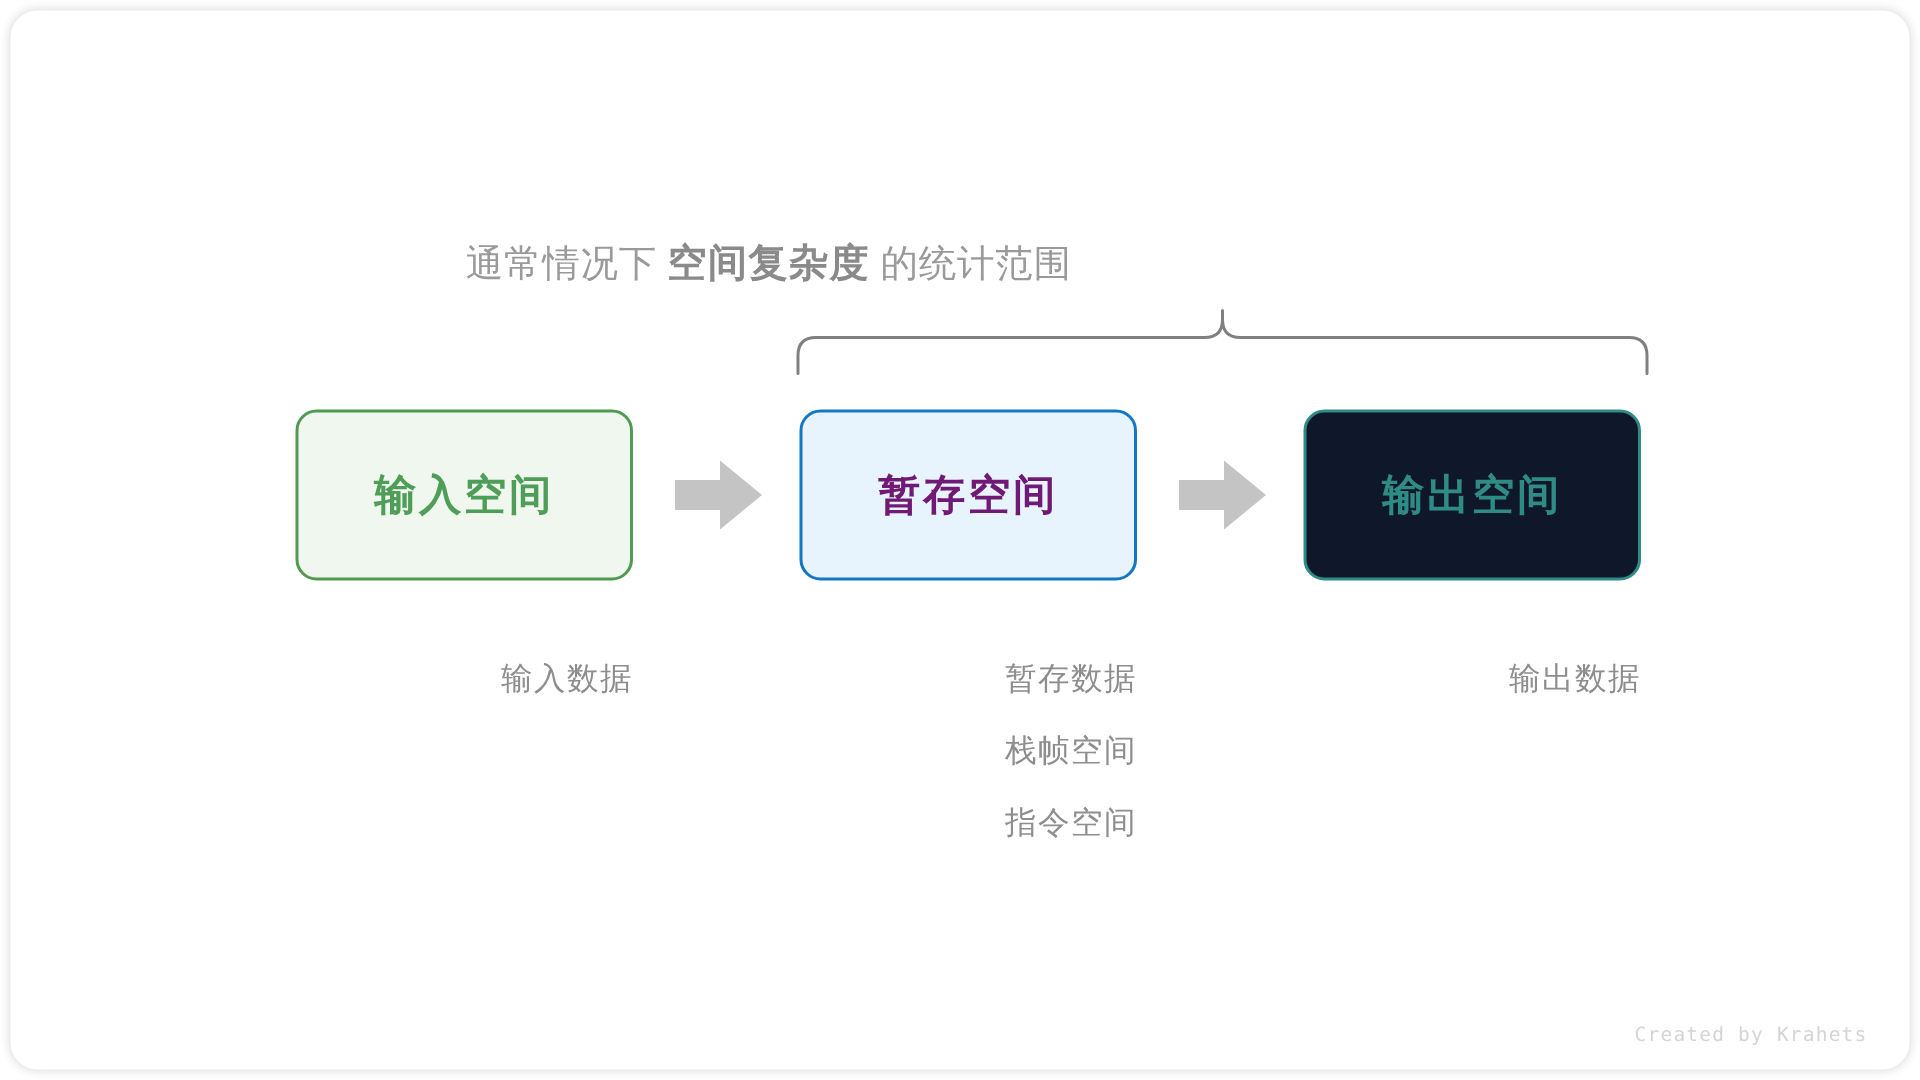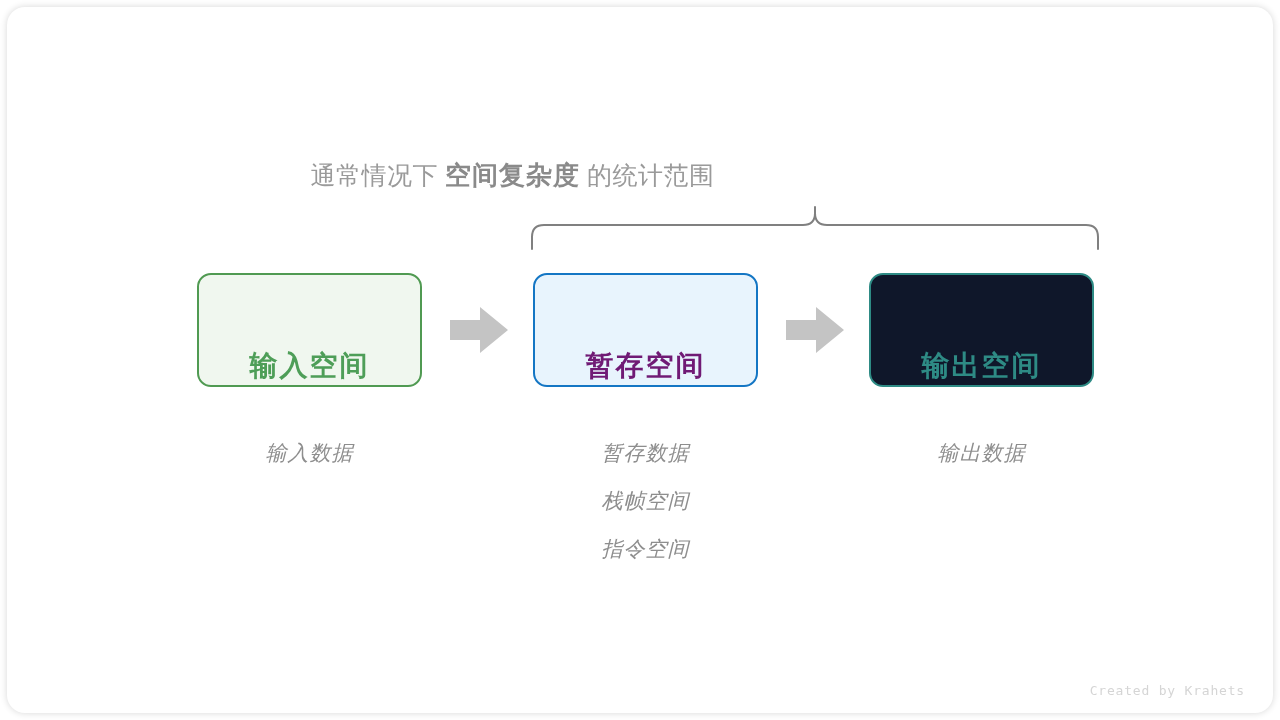--- a/index.html
+++ b/index.html
@@ -57,21 +57,21 @@
   .box {
     position: absolute;
     top: 266px;
     width: 225px;
     height: 114px;
     border-radius: 14px;
     border-width: 2px;
     border-style: solid;
     box-sizing: border-box;
     display: flex;
-    align-items: flex-end;
+    align-items: center;
     justify-content: center;
   }
   .box-label {
     font-size: 28px;
     font-weight: bold;
     letter-spacing: 2px;
   }
   .box-input {
     left: 190px;
     background: #f0f7ef;
@@ -99,24 +99,23 @@
     top: 300px;
   }
   .arrow-1 { left: 443px; }
   .arrow-2 { left: 779px; }
 
   
   .caption-col {
     position: absolute;
     top: 422px;
     width: 225px;
-    text-align: center;
+    text-align: right;
     color: #8e8e8e;
     font-size: 21px;
-    font-style: italic;
   }
   .caption-col .cap-line {
     line-height: 48px;
     letter-spacing: 1px;
   }
   .cap-input  { left: 190px; }
   .cap-temp   { left: 526px; }
   .cap-output { left: 862px; }
 
   

